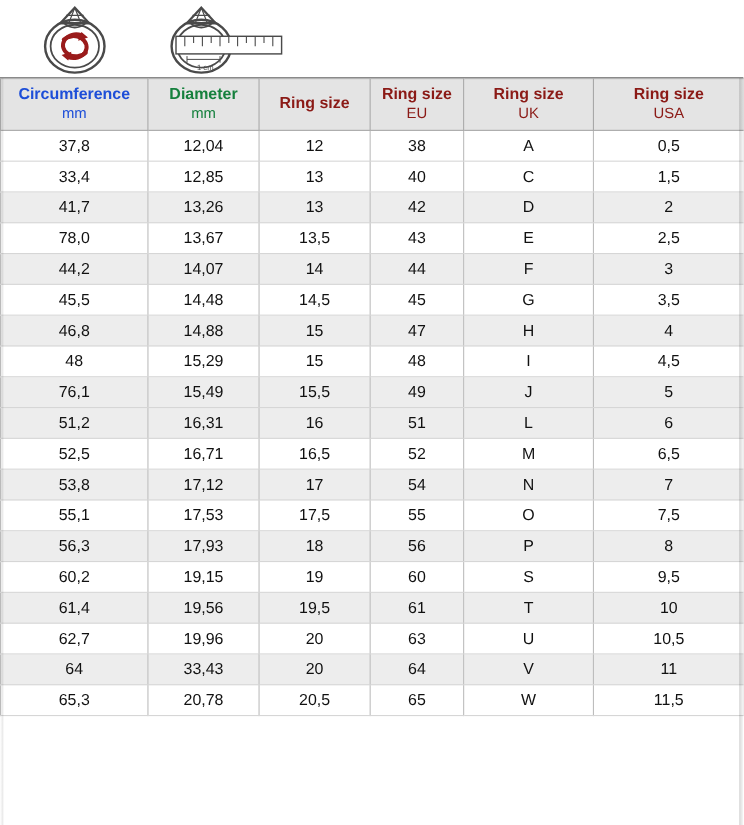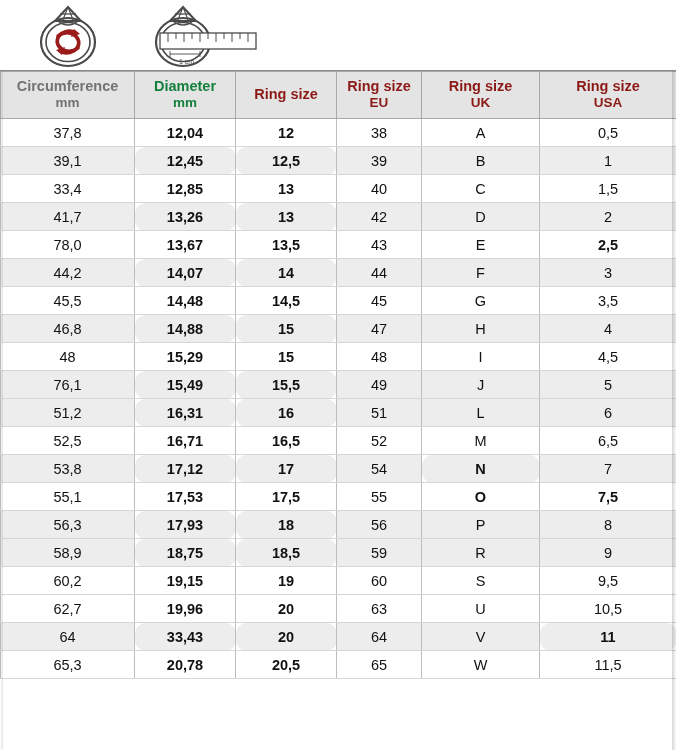--- a/index.html
+++ b/index.html
@@ -53,37 +53,37 @@
     color: #8b1a16;
     font-weight: bold;
     font-size: 14.5px;
     text-align: center;
     padding: 5px 2px 6px 2px;
     border: 1px solid #a8a8a8;
     line-height: 1.25;
   }
   thead th .unit {
     display: block;
-    font-weight: bold;
+    font-weight: normal;
     font-size: 13.5px;
   }
   tbody td {
     text-align: center;
     font-size: 14.5px;
     border-left: 1px solid #bdbdbd;
     border-right: 1px solid #bdbdbd;
     border-top: 1px solid #d6d6d6;
     border-bottom: 1px solid #d6d6d6;
     padding: 3px 2px;
     height: 21px;
     color: #111111;
   }
   tbody tr.odd td  { background: #ffffff; }
   tbody tr.even td { background: #ededed; }
-  tbody td.b { font-weight: bold; border-radius: 11px; }
+  tbody td.b { font-weight: normal; }
 
   
   .edge-right {
     position: absolute;
     top: 0; right: 0;
     width: 4px; height: 750px;
     background: linear-gradient(to right, rgba(0,0,0,0.16), rgba(0,0,0,0.02));
   }
   .edge-left {
     position: absolute;
@@ -160,21 +160,21 @@
     <colgroup>
       <col class="c0">
         <col class="c1">
         <col class="c2">
         <col class="c3">
         <col class="c4">
         <col class="c5">
     </colgroup>
     <thead>
       <tr>
-        <th style="color: #737373;">
+        <th style="color: #1d4ed8;">
           <span>Circumference</span>
           <span class="unit">mm</span>
         </th>
         <th style="color: #15803d;">
           <span>Diameter</span>
           <span class="unit">mm</span>
         </th>
         <th style="color: rgb(139, 26, 22);">
           <span>Ring size</span>
           <span class="unit"></span>
@@ -195,28 +195,20 @@
     </thead>
     <tbody id="table-body">
         <tr class="odd">
           <td>37,8</td>
           <td class="b">12,04</td>
           <td class="b">12</td>
           <td>38</td>
           <td>A</td>
           <td>0,5</td>
         </tr>
-        <tr class="even">
-          <td>39,1</td>
-          <td class="b">12,45</td>
-          <td class="b">12,5</td>
-          <td>39</td>
-          <td>B</td>
-          <td>1</td>
-        </tr>
         <tr class="odd">
           <td>33,4</td>
           <td class="b">12,85</td>
           <td class="b">13</td>
           <td>40</td>
           <td>C</td>
           <td>1,5</td>
         </tr>
         <tr class="even">
           <td>41,7</td>
@@ -307,36 +299,36 @@
           <td class="b">7,5</td>
         </tr>
         <tr class="even">
           <td>56,3</td>
           <td class="b">17,93</td>
           <td class="b">18</td>
           <td>56</td>
           <td>P</td>
           <td>8</td>
         </tr>
-        <tr class="even">
-          <td>58,9</td>
-          <td class="b">18,75</td>
-          <td class="b">18,5</td>
-          <td>59</td>
-          <td>R</td>
-          <td>9</td>
-        </tr>
         <tr class="odd">
           <td>60,2</td>
           <td class="b">19,15</td>
           <td class="b">19</td>
           <td>60</td>
           <td>S</td>
           <td>9,5</td>
         </tr>
+        <tr class="even">
+          <td>61,4</td>
+          <td class="b">19,56</td>
+          <td class="b">19,5</td>
+          <td>61</td>
+          <td>T</td>
+          <td>10</td>
+        </tr>
         <tr class="odd">
           <td>62,7</td>
           <td class="b">19,96</td>
           <td class="b">20</td>
           <td>63</td>
           <td>U</td>
           <td>10,5</td>
         </tr>
         <tr class="even">
           <td>64</td>

